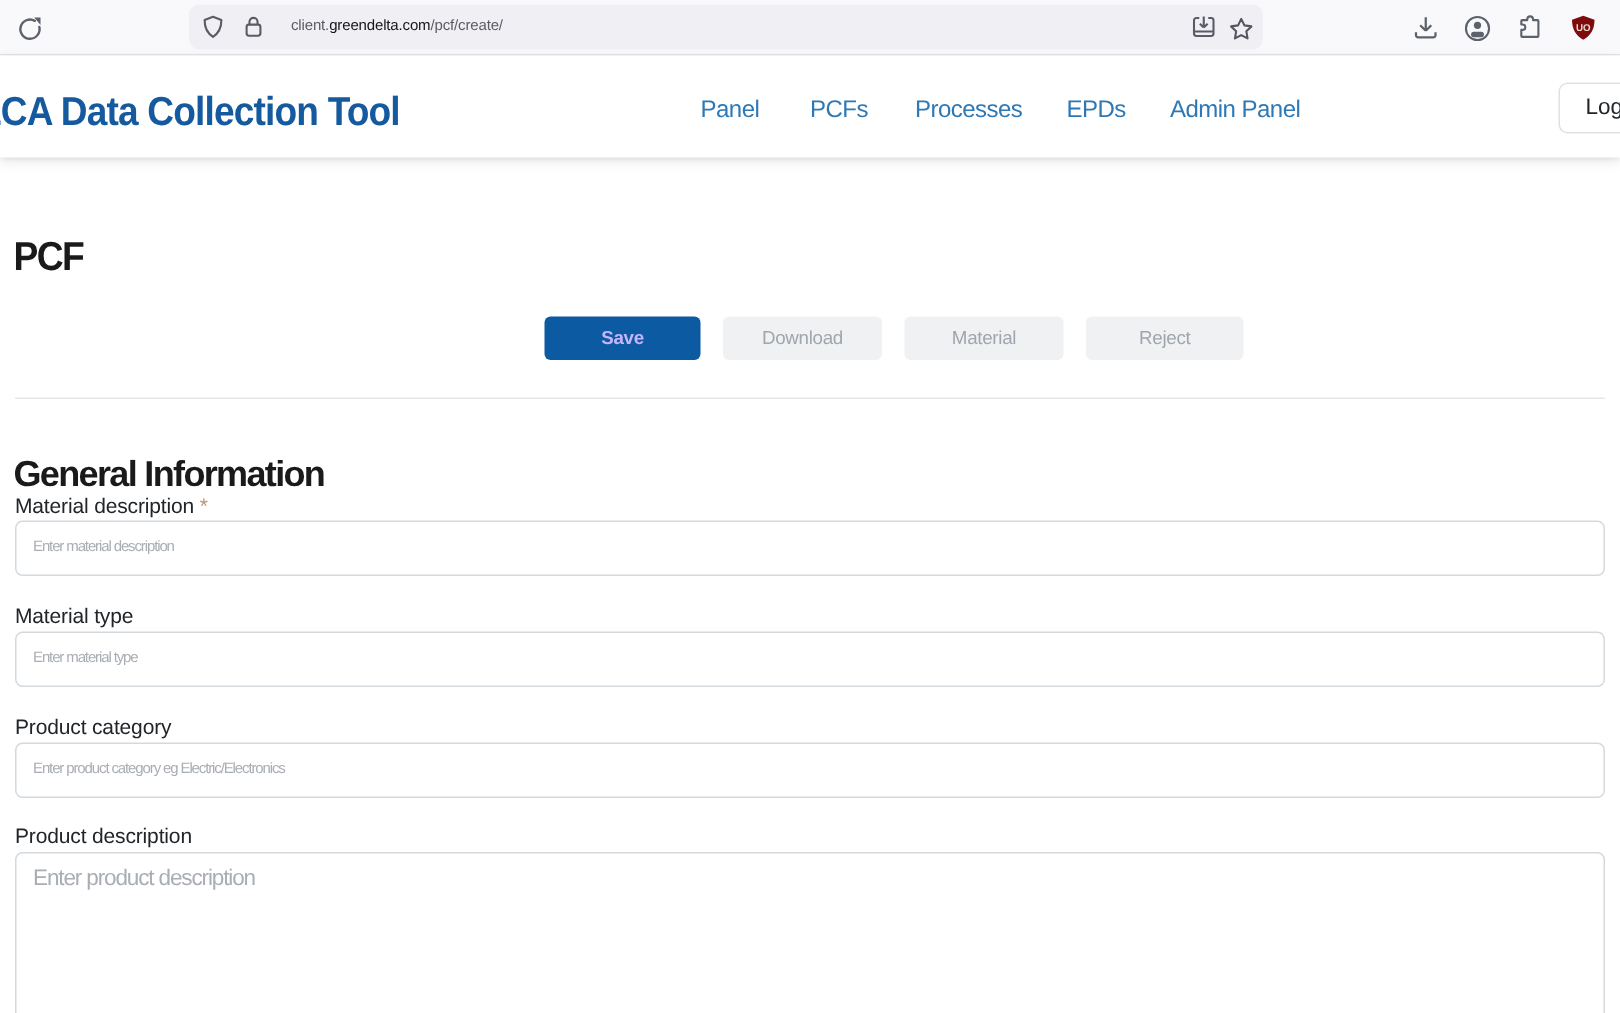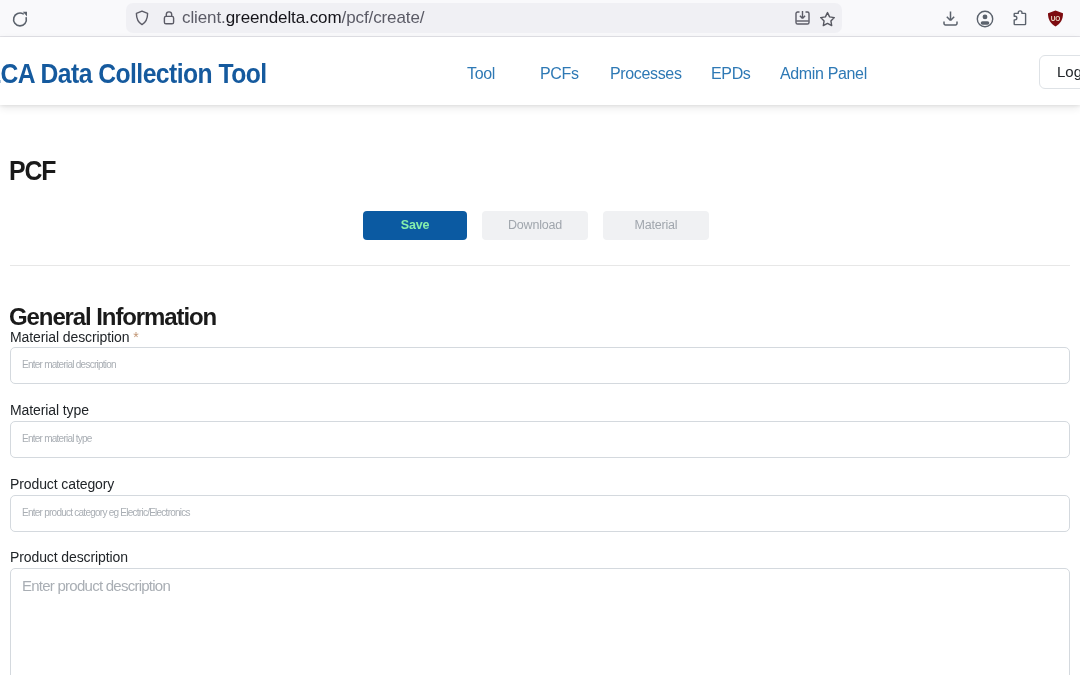--- a/index.html
+++ b/index.html
@@ -5,40 +5,40 @@
   * { margin:0; padding:0; box-sizing:border-box; }
   html,body { width:1080px; height:675px; overflow:hidden; background:#fff;
     font-family:"Liberation Sans", sans-serif; }
   .abs { position:absolute; }
 
   
   #chrome { position:absolute; left:0; top:0; width:1080px; height:37px;
     background:#f9f9fb; border-bottom:1px solid #e3e3e8; }
   #urlbar { position:absolute; left:126px; top:3px; width:716px; height:30px;
     background:#f0f0f4; border-radius:7px; }
-  .urltext { position:absolute; left:56px; top:0; height:30px; line-height:30px;
-    font-size:17px; color:#5b5b66; letter-spacing:-0.1px;text-align:center; }
+  .urltext { position:absolute; left:68px; top:0; height:30px; line-height:30px;
+    font-size:10px; color:#5b5b66; letter-spacing:-0.1px;text-align:center; }
   .urltext b { color:#15141a; font-weight:normal; }
 
   
   #navbar { position:absolute; left:0; top:37px; width:1080px; height:68px;
     background:#fff; box-shadow:0 1px 3px rgba(0,0,0,0.07), 0 3px 8px rgba(0,0,0,0.09); }
   #brand { position:absolute; left:-14px; top:22px; font-size:27px; font-weight:bold;
     color:#155a9e; letter-spacing:-0.6px; transform:scaleX(0.915); transform-origin:0 50%; }
   .navlink { position:absolute; top:28px; font-size:16px; color:#2e79b5; letter-spacing:-0.35px; }
   #logoutbtn { position:absolute; left:1039px; top:18px; width:80px; height:34px;
     background:#fff; border:1px solid #dee2e6; border-radius:6px;
     font-size:15px; color:#212529; line-height:32px; padding-left:17px; }
 
   
   #pcf-h { position:absolute; left:9px; top:156px; font-size:27px; letter-spacing:-1.2px; transform:scaleX(0.92); transform-origin:0 50%; font-weight:bold; color:#1a1a1a; }
   #btnrow { position:absolute; left:363px; top:211px; display:flex; gap:15px; }
   .btn { height:29px; border-radius:4px; font-size:12.5px; letter-spacing:-0.2px; text-align:center;
     line-height:29px; font-family:"Liberation Sans", sans-serif; }
-  .btn-save { width:104px; background:#0b5aa2; color:#86efac; font-weight:bold; }
+  .btn-save { width:104px; background:#0b5aa2; color:#c4b5fd; font-weight:bold; }
   .btn-dis  { width:106px; background:#f0f1f3; color:#a0a6ad; }
   #hr1 { position:absolute; left:10px; top:265px; width:1060px; height:1px; background:#e7e7e7; }
   #gi-h { position:absolute; left:9px; top:268px; font-size:24px; font-weight:bold; color:#1a1a1a; letter-spacing:-1.1px;margin-top:35px; }
 
   .flabel { position:absolute; left:10px; font-size:14px; color:#212529; letter-spacing:-0.1px; }
   .flabel .ast { color:#c09472; }
   .finput { position:absolute; left:10px; width:1060px; height:37px;
     border:1px solid #d4d9de; border-radius:5px; background:#fff;
     font-size:10px; color:#a9aeb4; line-height:33px; padding-left:11px; letter-spacing:-0.75px; }
   #ftext { position:absolute; left:10px; top:568px; width:1060px; height:124px;
@@ -96,34 +96,35 @@
   </svg>
 
   <svg class="abs" style="left:1047px; top:10px" width="17" height="17" viewBox="0 0 17 17">
     <path d="M8.5 0.5 L16 3.2 C16 9.3 13.8 13.4 8.5 16.5 C3.2 13.4 1 9.3 1 3.2 Z" fill="#7d0c10"></path>
     <text x="8.5" y="10.7" font-size="6.5" font-weight="bold" fill="#e7d9c4" text-anchor="middle" font-family="Liberation Sans">UO</text>
   </svg>
 </div>
 
 <div id="navbar">
   <div id="brand">LCA Data Collection Tool</div>
-  <span class="navlink" style="left:467px">Tool</span>
+  <span class="navlink" style="left:467px">Panel</span>
   <span class="navlink" style="left:540px">PCFs</span>
   <span class="navlink" style="left:610px">Processes</span>
   <span class="navlink" style="left:711px">EPDs</span>
   <span class="navlink" style="left:780px">Admin Panel</span>
   <div id="logoutbtn">Logout</div>
 </div>
 
 <div id="pcf-h">PCF</div>
 
 <div id="btnrow">
   <div class="btn btn-save">Save</div>
   <div class="btn btn-dis">Download</div>
   <div class="btn btn-dis">Material</div>
+  <div class="btn btn-dis" style="width:105px">Reject</div>
 </div>
 
 <div id="hr1"></div>
 <div id="gi-h">General Information</div>
 
 <div class="flabel" style="top:329px">Material description <span class="ast">*</span></div>
 <div class="finput" style="top:347px">Enter material description</div>
 
 <div class="flabel" style="top:402px">Material type</div>
 <div class="finput" style="top:421px">Enter material type</div>

